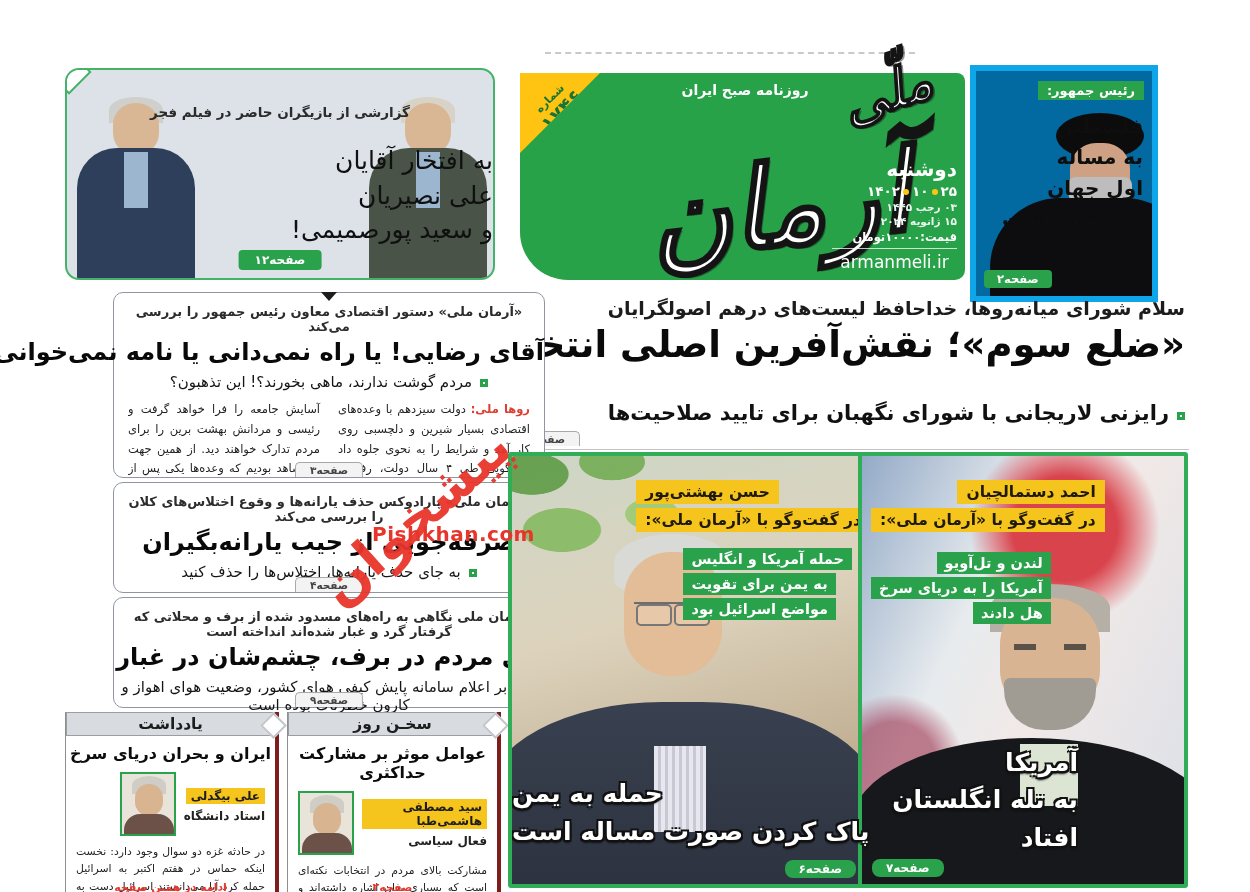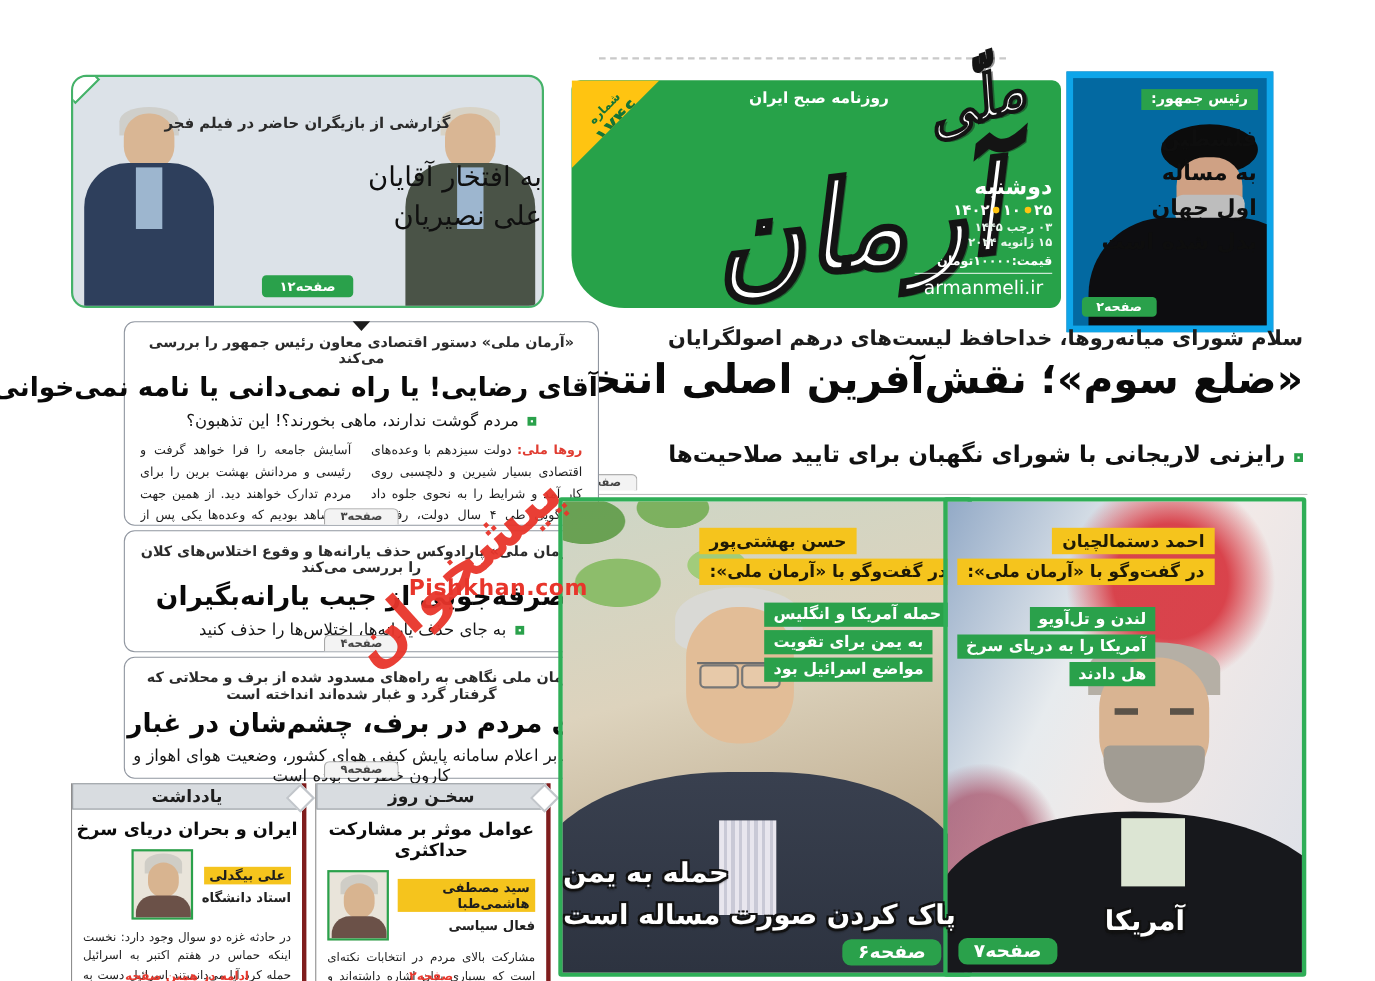--- a/index.html
+++ b/index.html
@@ -135,26 +135,26 @@
   .p1-man .suit { position:absolute; left:-25px; bottom:-28px; width:390px; height:210px;
     border-radius:45% 45% 0 0; background:linear-gradient(180deg,#39404f,#23283377); background-color:#323947; }
   .p1-man .shirt { position:absolute; left:142px; bottom:52px; width:52px; height:86px;
     background:repeating-linear-gradient(90deg,#e8e6ee 0 4px,#c9c9d6 4px 7px); }
   .ylabel { display:table; background:#f5c41d; color:#1f1a06; font-size:15.5px; font-weight:900;
     padding:3px 9px; margin-bottom:4px; }
   .glabel { display:table; background:#2aa14b; color:#fff; font-size:14.5px; font-weight:900;
     padding:3px 8px; margin-bottom:3px; }
   .p1-nameblock { position:absolute; top:24px; right:10px; text-align:right; }
   .p1-nameblock .ylabel { margin-right:auto; margin-left:0; }
-  .p1-quote { position:absolute; top:92px; right:16px; }
+  .p1-quote { position:absolute; top:92px; right:28px; }
   .p1-quote .glabel { margin-right:auto; margin-left:0; }
   .photo-caption { position:absolute; z-index:5; color:#fff; font-weight:900; line-height:1.5;
     text-shadow:-2px -2px 0 #111,2px -2px 0 #111,-2px 2px 0 #111,2px 2px 0 #111,0 3px 2px #111; }
   .p1-caption { bottom:34px; left:0; width:100%; text-align:left; font-size:25px; }
-  .page-pill { position:absolute; z-index:6; background:#2aa14b; color:#fff; font-size:17px; font-weight:bold;
+  .page-pill { position:absolute; z-index:6; background:#2aa14b; color:#fff; font-size:12px; font-weight:bold;
     padding:2px 14px; border-radius:8px; }
   .p1-pill { bottom:6px; right:24px; }
 
   .photo2 { left:858px; width:330px;
     background:linear-gradient(115deg,#93aac7 0%,#e7ebee 34%,#f1e9e7 55%,#dadfe8 100%); }
   .photo2 .flagred { position:absolute; inset:0;
     background:radial-gradient(circle 95px at 63% 17%, rgba(214,44,54,.88) 55%, rgba(214,44,54,0) 100%),
                radial-gradient(circle 70px at 10% 72%, rgba(150,30,60,.55) 60%, transparent 100%),
                radial-gradient(circle 60px at 6% 92%, rgba(40,60,130,.5) 60%, transparent 100%); }
   .p2-man .hair { position:absolute; left:128px; top:128px; width:120px; height:48px; border-radius:50% 50% 0 0; background:#b5afa5; }
@@ -188,20 +188,21 @@
   <div class="actor actor-r">
     <div class="hair"></div>
       <div class="head"></div>
       <div class="suit"></div>
       <div class="shirt"></div>
   </div>
   <div class="film-kicker">گزارشی از بازیگران حاضر در فیلم فجر</div>
   <div class="film-headline">
     <div>به افتخار آقایان</div>
     <div>علی نصیریان</div>
+    <div>و سعید پورصمیمی!</div>
   </div>
   <div class="film-page">صفحه۱۲</div>
 </div>
 
 <div class="mast-dotted"></div>
 <div class="masthead">
   <div class="issue-tri">
     <div class="issue-inner">
       <span class="issue-label">شماره</span>
       <span class="issue-number">۱۷۴۶</span>
@@ -341,20 +342,21 @@
     <span class="ylabel">احمد دستمالچیان</span>
     <span class="ylabel">در گفت‌وگو با «آرمان ملی»:</span>
   </div>
   <div class="p2-quote">
     <span class="glabel">لندن و تل‌آویو</span>
     <span class="glabel">آمریکا را به دریای سرخ</span>
     <span class="glabel">هل دادند</span>
   </div>
   <div class="photo-caption p2-caption">
     <div>آمریکا</div>
+    <div>به تله انگلستان افتاد</div>
   </div>
   <div class="page-pill p2-pill">صفحه۷</div>
 </div>
 
 <div class="watermark">
   <span class="wm-fa">پیشخوان</span>
   <span class="wm-en">Pishkhan.com</span>
 </div>
 
 </body></html>

